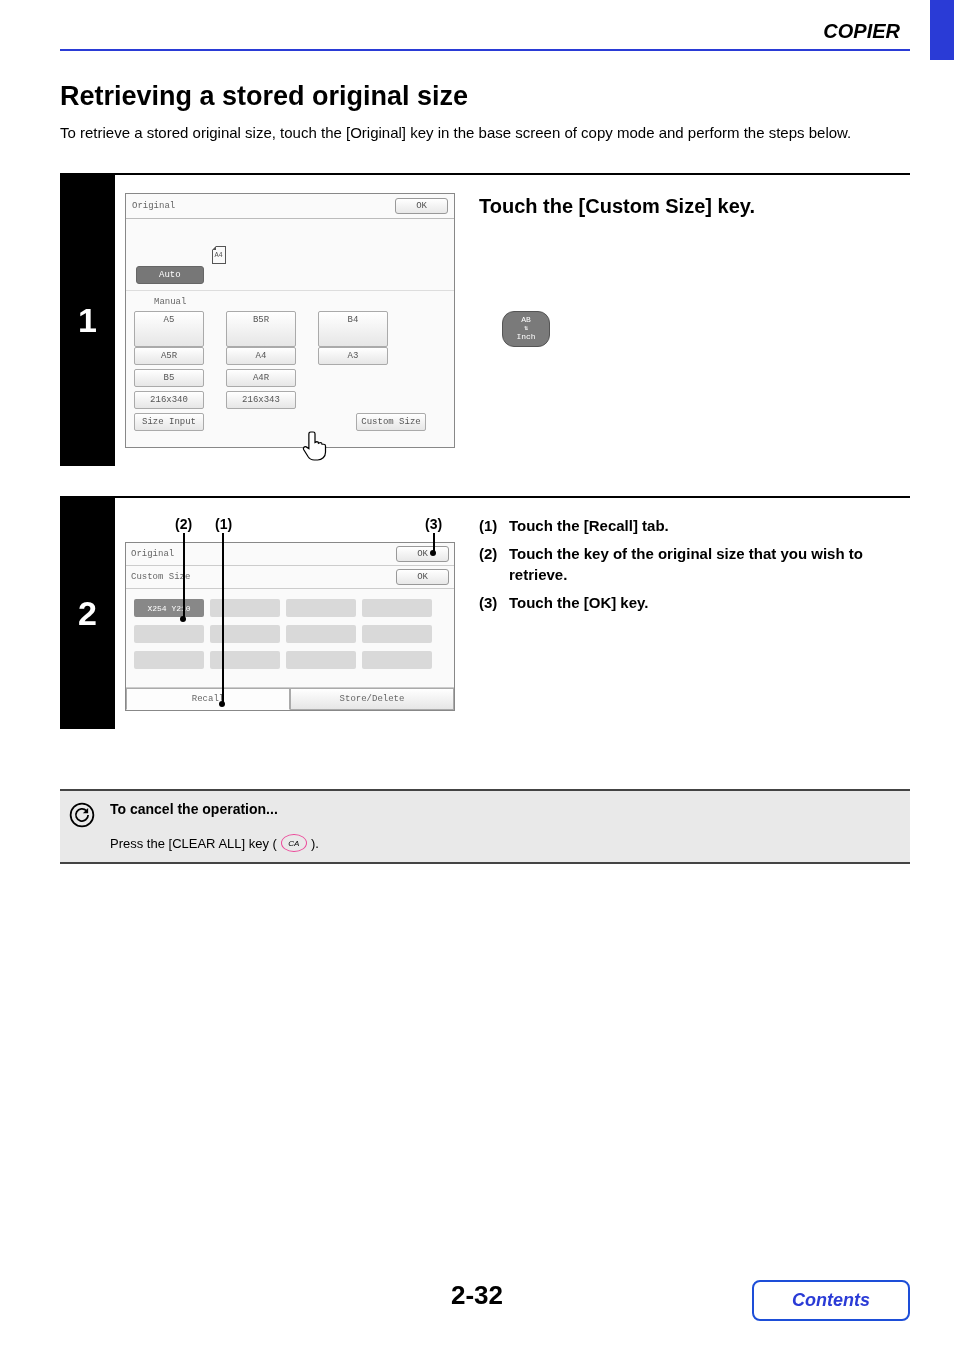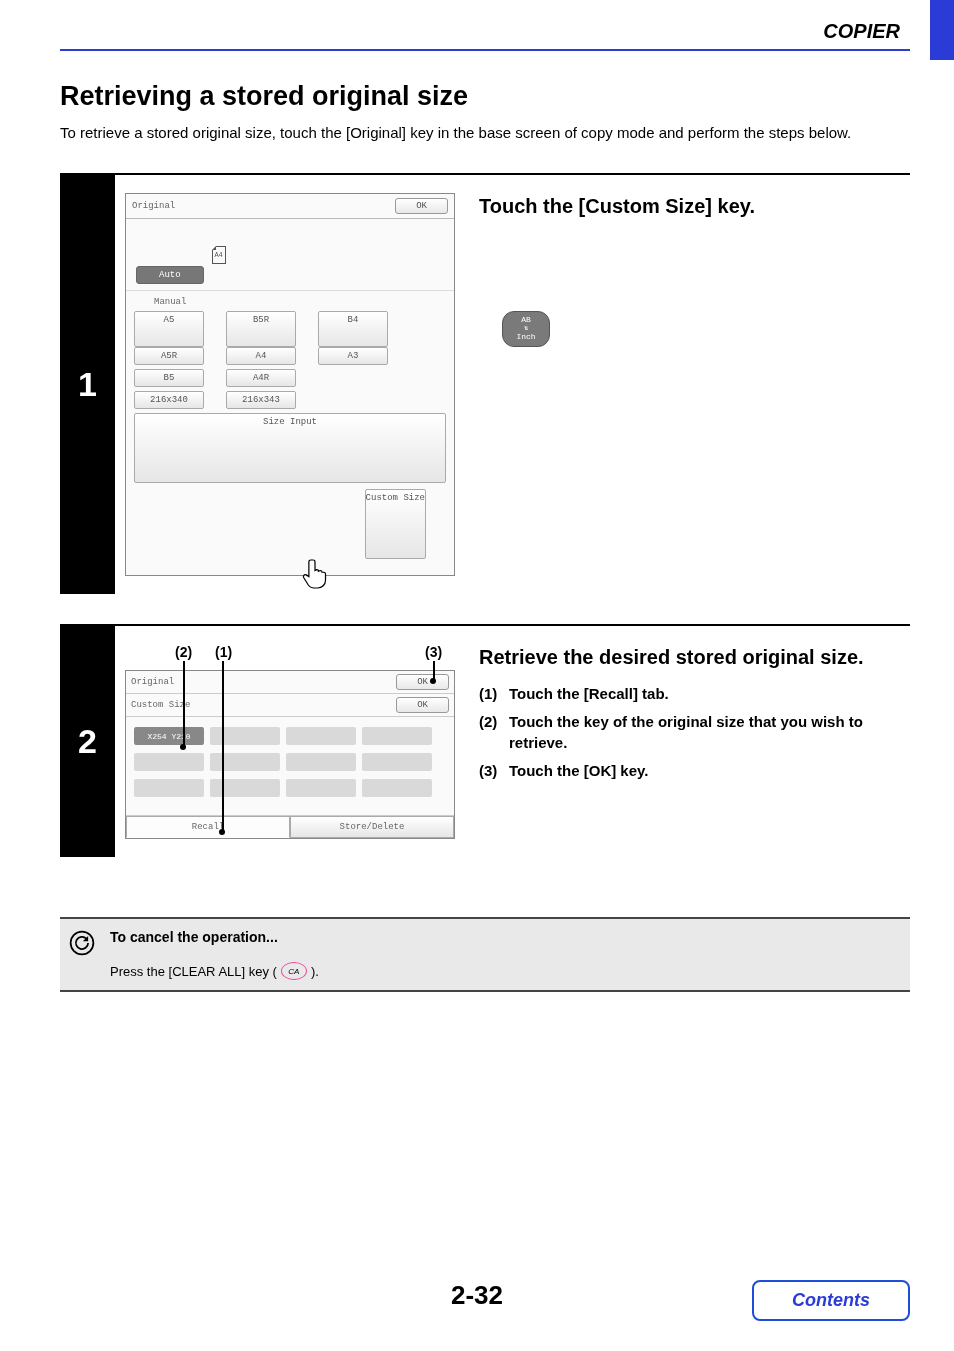--- a/index.html
+++ b/index.html
@@ -22,21 +22,21 @@
   .chip.darker { background:#777; }
   .a4-doc { width: 14px; height: 18px; border: 1px solid #555; position: relative; font-size: 7px; font-family: "Courier New", monospace; display:flex; align-items:center; justify-content:center; color:#555;}
   .a4-doc::before { content:""; position:absolute; top:-1px; left:-1px; border-top:4px solid #fff; border-right:4px solid #555; width:0; height:0;}
   .manual-label { font-family: "Courier New", monospace; font-size: 9px; color: #666; padding: 6px 0 4px 28px; }
   .grid { padding: 0 8px 8px 8px; }
   .row { display: flex; gap: 22px; margin-bottom: 4px; align-items:stretch;}
   .cbtn { flex: 0 0 70px; text-align: center; font-family: "Courier New", monospace; font-size: 9px; color: #555; background: linear-gradient(#fff,#e6e6e6); border: 1px solid #aaa; border-radius: 2px; padding: 3px 0; }
   .spacer { flex: 0 0 70px; }
   .ab-toggle { flex: 0 0 48px; background:#7a7a7a; border:1px solid #555; border-radius:12px; color:#fff; font-family:"Courier New",monospace; font-size:8px; display:flex; flex-direction:column; align-items:center; justify-content:center; line-height:1.1; padding:2px 4px;}
   .arrows { font-size:7px; }
-  .custom-row { display:flex; gap:6px; margin:4px 0 8px 0;flex-direction:column;}
+  .custom-row { display:flex; gap:6px; margin:4px 0 8px 0;}
   .csize-btn { margin-left: auto; margin-right: 20px; }
   .hand-icon { position:absolute; left:176px; bottom:-14px; width:28px; height:32px; }
   .hand-icon svg { width:100%; height:100%; }
   .step-text { flex: 1; }
   .step-head { font-weight: bold; font-size: 20px; margin-bottom: 14px; line-height:1.3; }
   .substep { display:flex; font-size:15px; font-weight:bold; margin-bottom:8px; line-height:1.35; }
   .substep .num { flex:0 0 30px; }
   .substep .txt { flex:1; }
   
   .panel2 { border:1px solid #888; width:330px; background:#fafafa; }
@@ -171,21 +171,20 @@
               <div class="slot"></div>
             </div>
           </div>
           <div class="tabrow">
             <div class="tab active">Recall</div>
             <div class="tab">Store/Delete</div>
           </div>
         </div>
       </div>
       <div class="step-text">
-        <div class="step-head">Retrieve the desired stored original size.</div>
         <div class="substep">
             <span class="num">(1)</span>
             <span class="txt">Touch the [Recall] tab.</span>
           </div>
         <div class="substep">
             <span class="num">(2)</span>
             <span class="txt">Touch the key of the original size that you wish to retrieve.</span>
           </div>
         <div class="substep">
             <span class="num">(3)</span>

